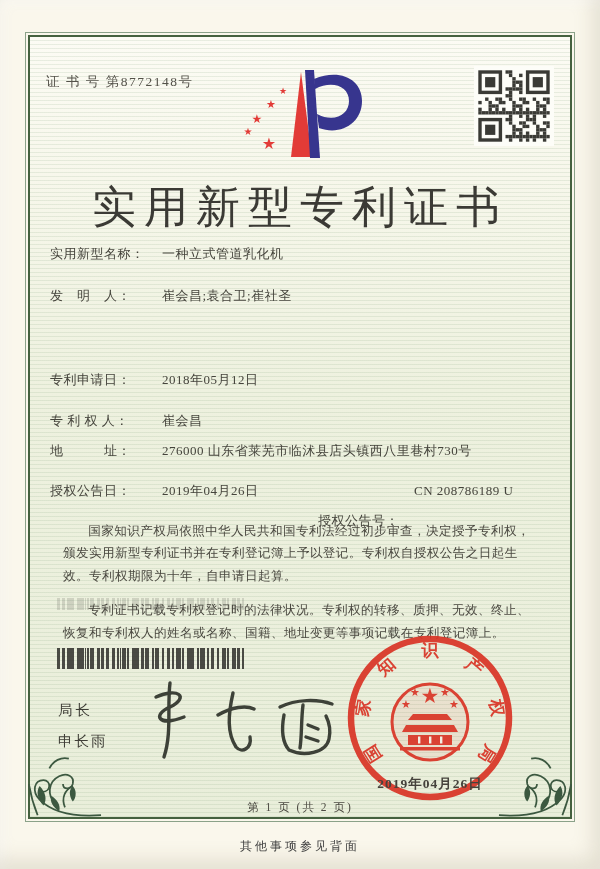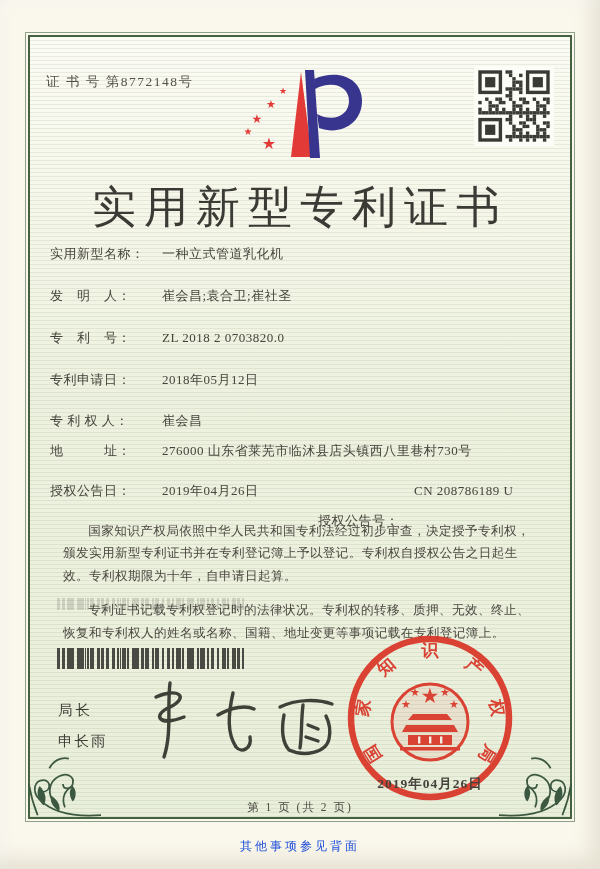--- a/index.html
+++ b/index.html
@@ -49,21 +49,21 @@
   
   .seal{position:absolute;left:310px;top:591px;width:180px;height:180px;opacity:.93;}
   .seal-ring-char{font-size:17px;font-weight:bold;fill:#d93527;font-family:"Liberation Serif",serif;}
   .emb-star{fill:#d93527;font-family:"DejaVu Sans",sans-serif;text-anchor:middle;}
   .seal-date{position:absolute;left:305px;top:738px;width:190px;text-align:center;
     font-size:13.5px;font-weight:bold;letter-spacing:1px;color:#45423c;}
   
   .page-footer{position:absolute;left:0;right:0;top:763px;text-align:center;
     font-size:11.5px;letter-spacing:2px;color:#4c4a42;}
   .back-note{position:absolute;left:0;right:0;top:838px;text-align:center;
-    font-size:12px;letter-spacing:3px;color:#1d4ed8;}
+    font-size:12px;letter-spacing:3px;color:#404040;}
   
   .orn{position:absolute;width:78px;height:80px;bottom:44px;}
   .orn-left{left:24px;}
   .orn-right{right:24px;transform:scaleX(-1);}
   .logo-star,.seal text{user-select:none;}
 </style>
 </head>
 <body>
 
 <div class="page-shadow"></div>
@@ -229,24 +229,20 @@
     <div class="title">实用新型专利证书</div>
 
     <div class="field-row row-1">
       <span class="field-label">实用新型名称：</span>
       <span class="field-value">一种立式管道乳化机</span>
     </div>
     <div class="field-row row-2">
       <span class="field-label">发　明　人：</span>
       <span class="field-value">崔会昌;袁合卫;崔社圣</span>
     </div>
-    <div class="field-row row-3">
-      <span class="field-label">专　利　号：</span>
-      <span class="field-value">ZL 2018 2 0703820.0</span>
-    </div>
     <div class="field-row row-4">
       <span class="field-label">专利申请日：</span>
       <span class="field-value">2018年05月12日</span>
     </div>
     <div class="field-row row-5">
       <span class="field-label">专 利 权 人：</span>
       <span class="field-value">崔会昌</span>
     </div>
     <div class="field-row row-6">
       <span class="field-label">地　　　址：</span>

